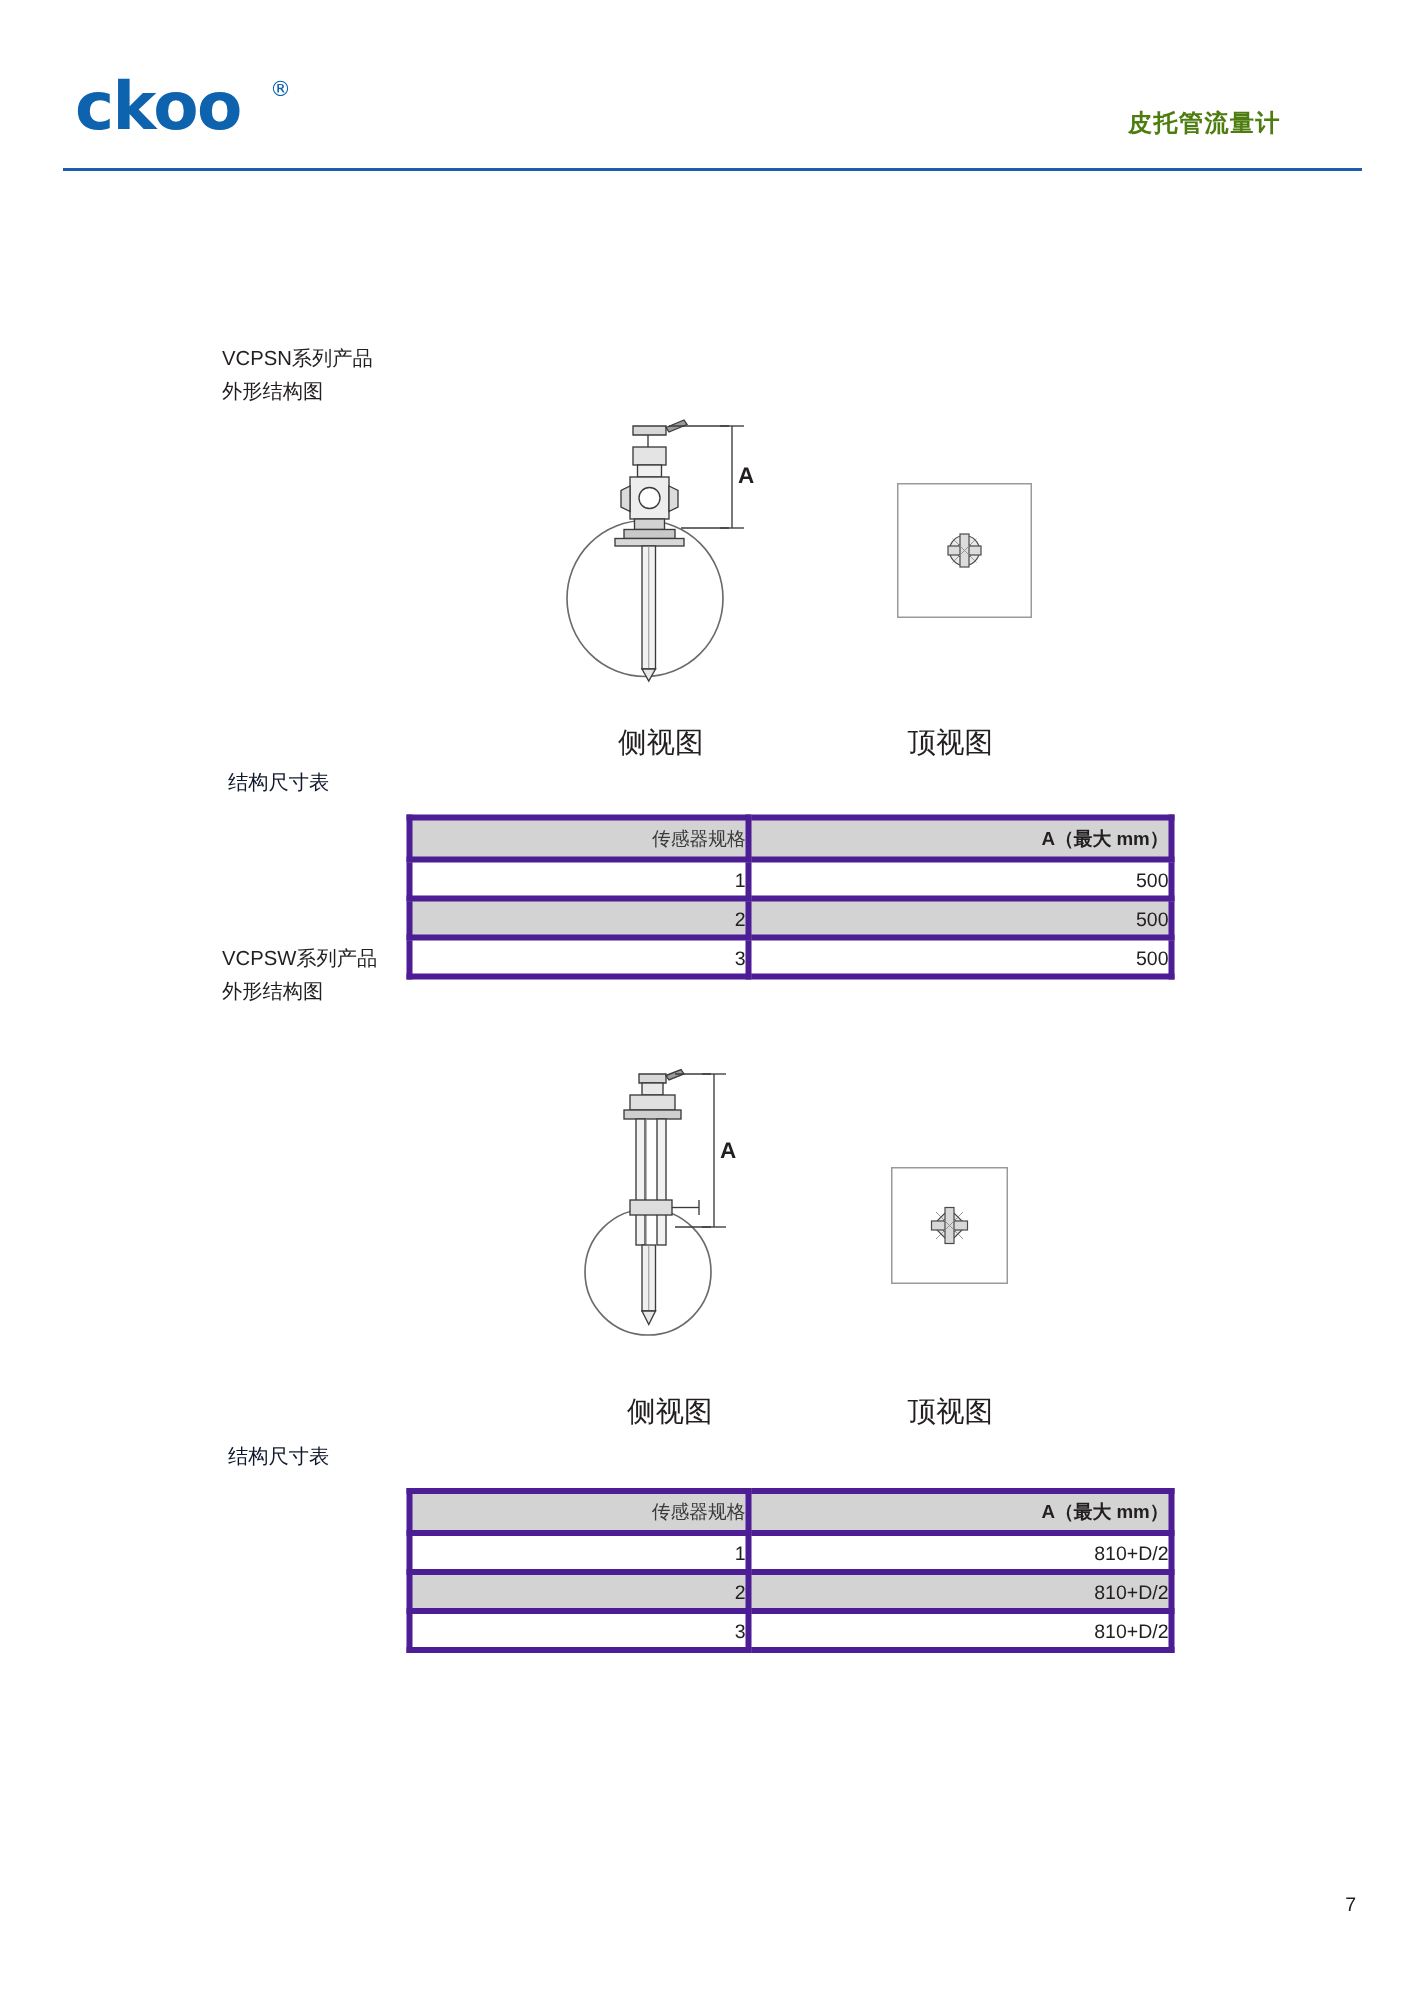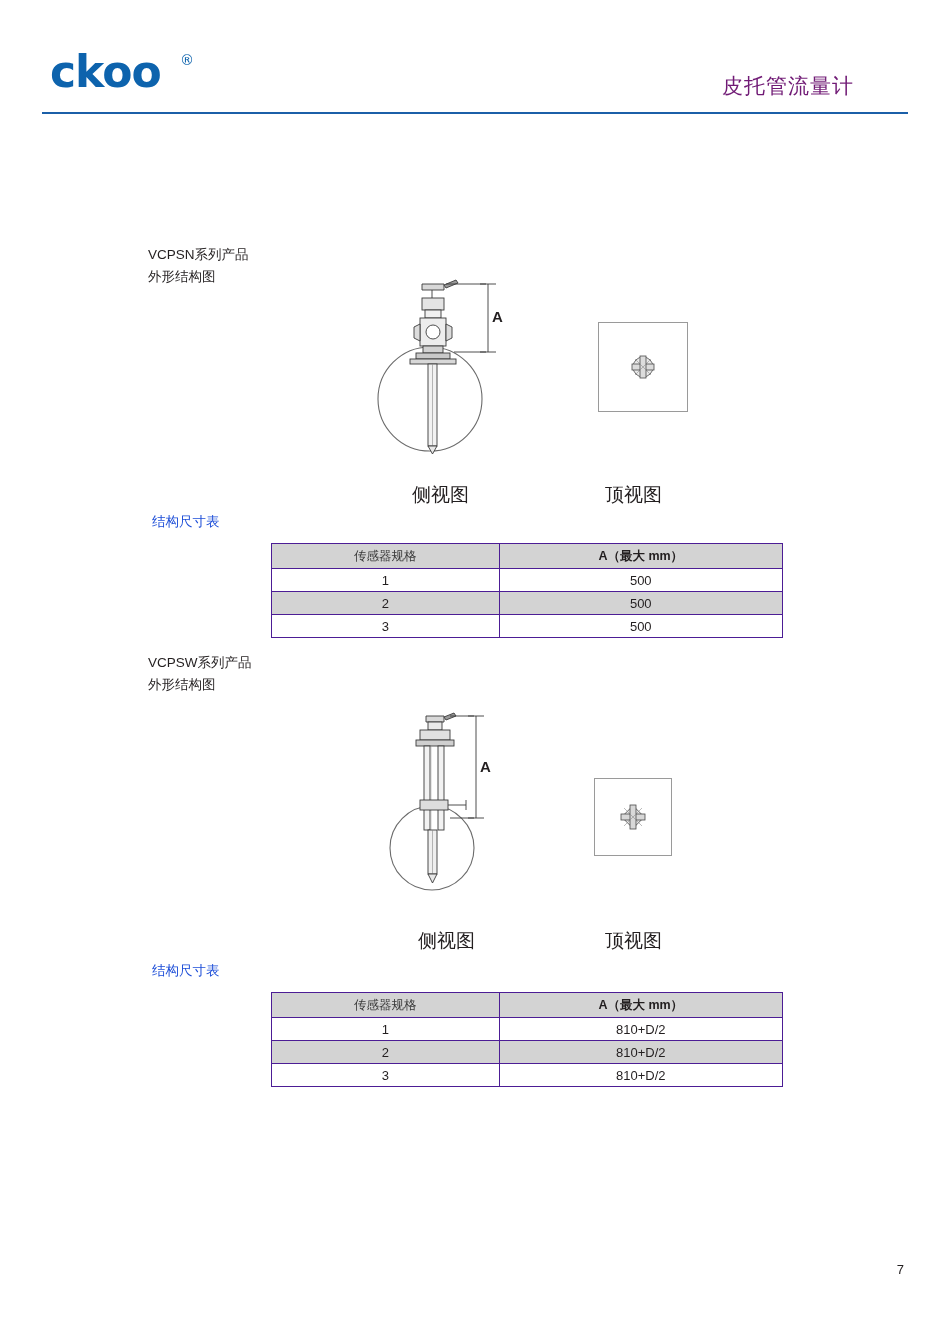--- a/index.html
+++ b/index.html
@@ -40,23 +40,23 @@
     left: 180px;
     top: 52px;
     font-size: 14px;
     color: #0d63ad;
     font-family: "DejaVu Sans", sans-serif;
   }
   .header-title {
     position: absolute;
     right: 42px;
     top: 72px;
-    font-size: 21px;
-    font-weight: normal;
-    color: #701a75;
+    font-size: 16px;
+    font-weight: bold;
+    color: #4d7c0f;
     letter-spacing: 1px;
   }
   .header-rule {
     position: absolute;
     left: 42px;
     top: 112px;
     width: 866px;
     height: 2px;
     background: #1b5fa8;
   }
@@ -70,34 +70,34 @@
     white-space: pre-line;
   }
   .caption {
     position: absolute;
     font-size: 19px;
     color: #231f20;
   }
   .table-title {
     position: absolute;
     font-size: 13.5px;
-    color: #1d4ed8;
+    color: #0f172a;
   }
 
   
   table.dim-table {
     position: absolute;
     border-collapse: collapse;
     width: 512px;
     font-size: 13px;
   }
   table.dim-table th,
   table.dim-table td {
-    border: 1px solid #4c1d95;
-    text-align: center;
+    border: 4px solid #4c1d95;
+    text-align: right;
     height: 22px;
     padding: 0;
     font-weight: normal;
   }
   table.dim-table thead th {
     background: #d3d3d3;
     color: #3a3a3a;
     font-size: 12.5px;
     height: 24px;
   }
@@ -136,21 +136,21 @@
 </head>
 <body>
 
 <div class="header">
   <div class="logo">ckoo</div>
   <div class="logo-reg">®</div>
   <div class="header-title">皮托管流量计</div>
   <div class="header-rule"></div>
 </div>
 
-<div class="section-label" style="left:148px; top:244px;">VCPSN系列产品
+<div class="section-label" style="left:148px; top:228px;">VCPSN系列产品
 外形结构图</div>
 
 <svg class="drawing" style="left:370px; top:272px;" width="310" height="200" viewBox="0 0 310 200">
   <g stroke="#3b3b3b" fill="none" stroke-width="0.9">
 
     <circle cx="60" cy="127" r="52" stroke="#6b6b6b" stroke-width="1.1"></circle>
 
     <path d="M52 12 L74 12 L74 18 L52 18 Z" fill="#d8d8d8"></path>
     <path d="M74 13 L86 8 L88 11 L76 16 Z" fill="#9a9a9a"></path>
     <line x1="62" y1="18" x2="62" y2="26"></line>
@@ -220,21 +220,21 @@
       <td>2</td>
       <td>500</td>
     </tr>
     <tr>
       <td>3</td>
       <td>500</td>
     </tr>
   </tbody>
 </table>
 
-<div class="section-label" style="left:148px; top:652px;">VCPSW系列产品
+<div class="section-label" style="left:148px; top:628px;">VCPSW系列产品
 外形结构图</div>
 
 <svg class="drawing" style="left:370px; top:708px;" width="310" height="210" viewBox="0 0 310 210">
   <g stroke="#3b3b3b" fill="none" stroke-width="0.9">
 
     <circle cx="62" cy="140" r="42" stroke="#6b6b6b" stroke-width="1.1"></circle>
 
     <path d="M56 8 L74 8 L74 14 L56 14 Z" fill="#d8d8d8"></path>
     <path d="M74 9 L84 5 L86 8 L76 12 Z" fill="#9a9a9a"></path>
     <rect x="58" y="14" width="14" height="8" fill="#e9e9e9"></rect>

